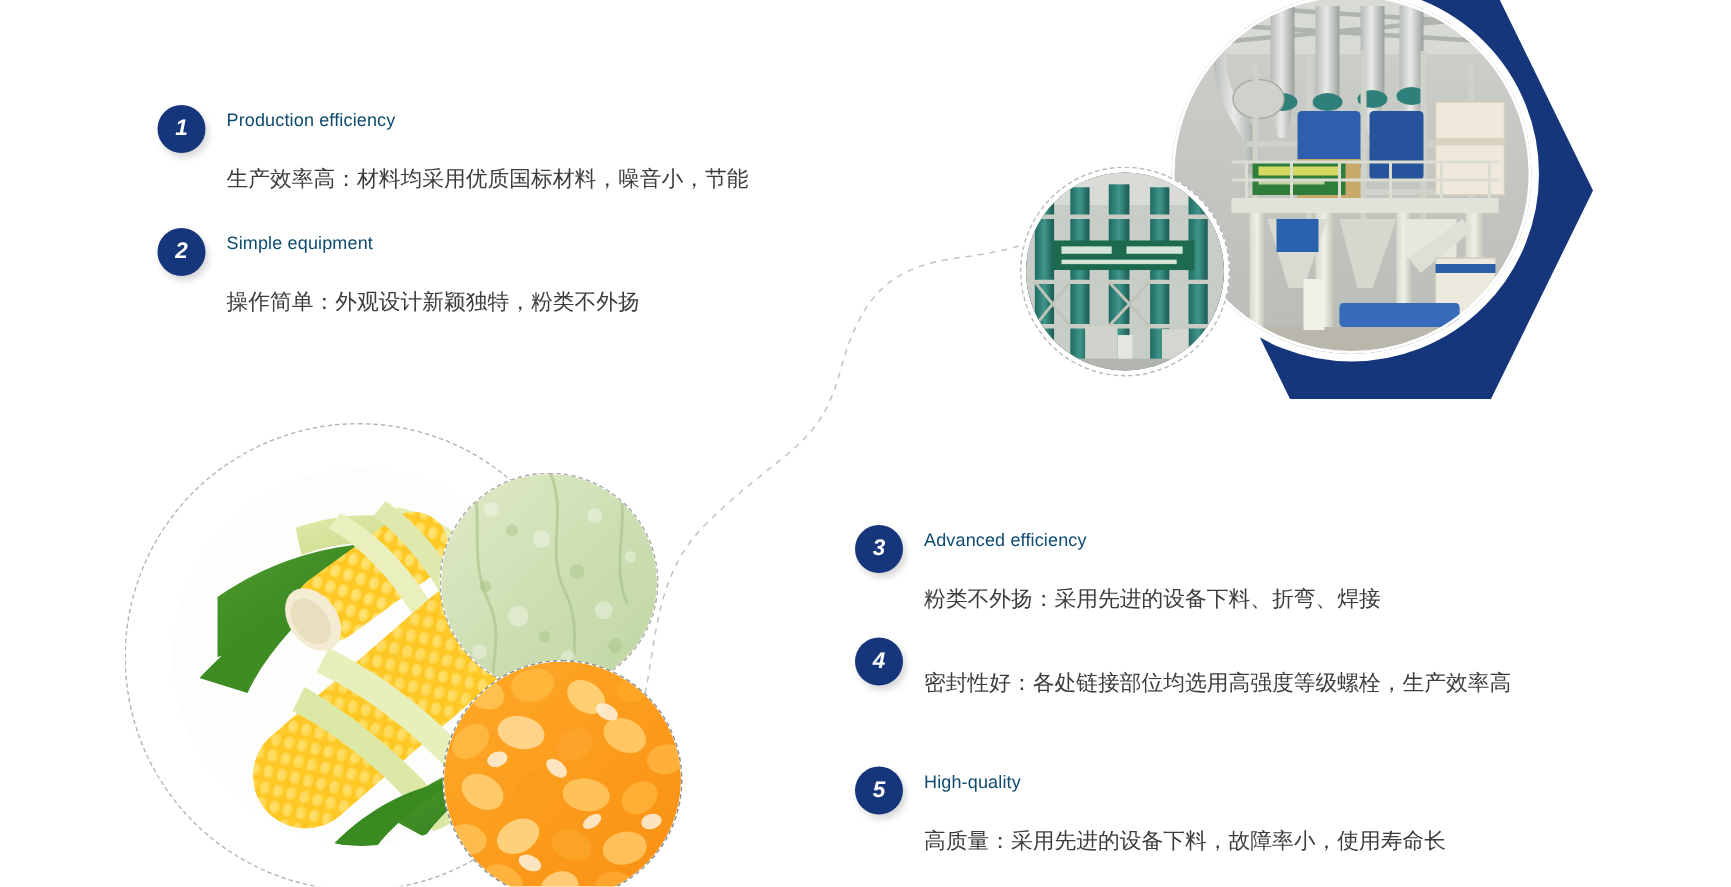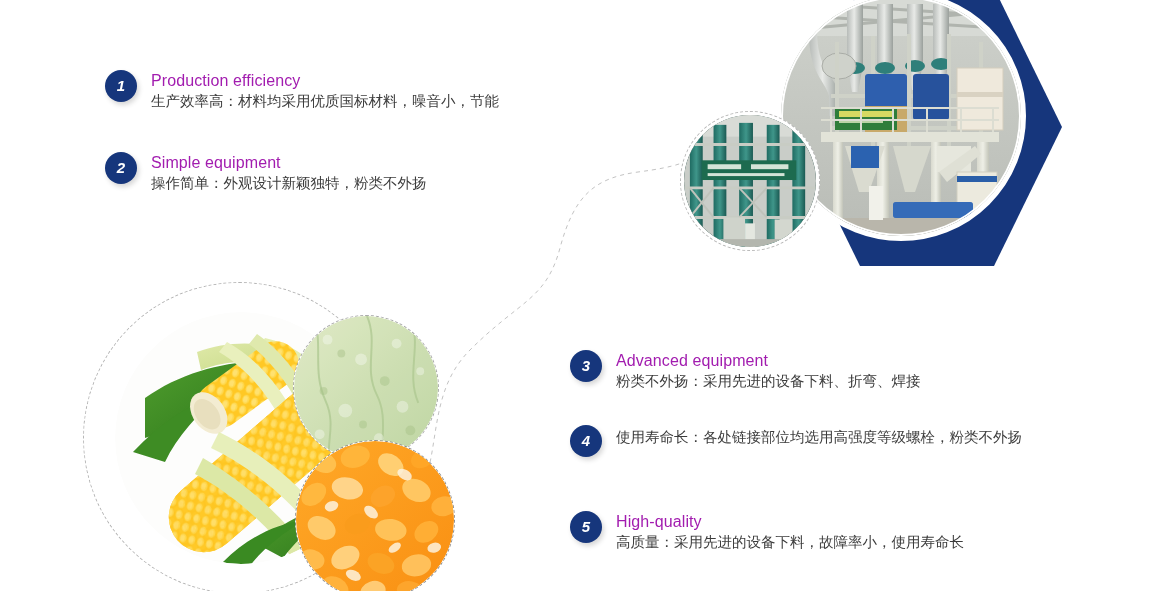--- a/index.html
+++ b/index.html
@@ -39,33 +39,33 @@
     line-height: 32px;
     text-align: center;
     letter-spacing: 0;
     box-shadow: 2px 3px 5px rgba(0,0,0,0.16);
   }
   .feature-text {
     margin-left: 14px;
     padding-top: 1px;
   }
   .feature-title {
-    color: #a21caf;
-    font-size: 16px;
+    color: #0c4a6e;
+    font-size: 12px;
     line-height: 19px;
     letter-spacing: 0.1px;
     white-space: nowrap;
   }
   .feature-desc {
     color: #3c3c3c;
     font-size: 14.5px;
     line-height: 21px;
-    margin-top: 2px;
+    margin-top: 20px;
     white-space: nowrap;
-    font-family: Liberation Mono, monospace;
+    font-family: Liberation Serif, serif;
   }
 
   .item-1 { left: 105px; top: 70px; }
   .item-2 { left: 105px; top: 152px; }
   .item-3 { left: 570px; top: 350px; }
   .item-4 { left: 570px; top: 425px; }
   .item-5 { left: 570px; top: 511px; }
 
   
   .connector {
@@ -534,29 +534,29 @@
     <div class="badge">2</div>
     <div class="feature-text">
       <div class="feature-title">Simple equipment</div>
       <div class="feature-desc">操作简单：外观设计新颖独特，粉类不外扬</div>
     </div>
   </div>
 
   <div class="feature-item item-3">
     <div class="badge">3</div>
     <div class="feature-text">
-      <div class="feature-title">Advanced equipment</div>
+      <div class="feature-title">Advanced efficiency</div>
       <div class="feature-desc">粉类不外扬：采用先进的设备下料、折弯、焊接</div>
     </div>
   </div>
 
   <div class="feature-item item-4">
     <div class="badge">4</div>
     <div class="feature-text">
-      <div class="feature-desc">使用寿命长：各处链接部位均选用高强度等级螺栓，粉类不外扬</div>
+      <div class="feature-desc">密封性好：各处链接部位均选用高强度等级螺栓，生产效率高</div>
     </div>
   </div>
 
   <div class="feature-item item-5">
     <div class="badge">5</div>
     <div class="feature-text">
       <div class="feature-title">High-quality</div>
       <div class="feature-desc">高质量：采用先进的设备下料，故障率小，使用寿命长</div>
     </div>
   </div>

